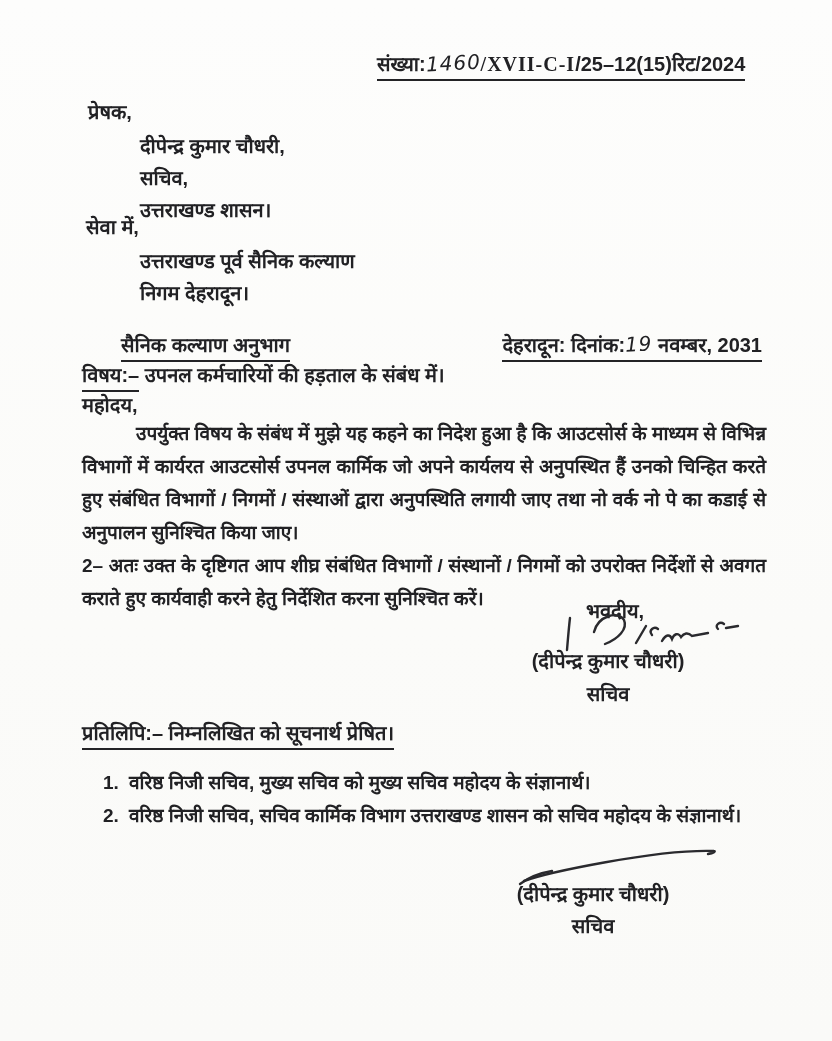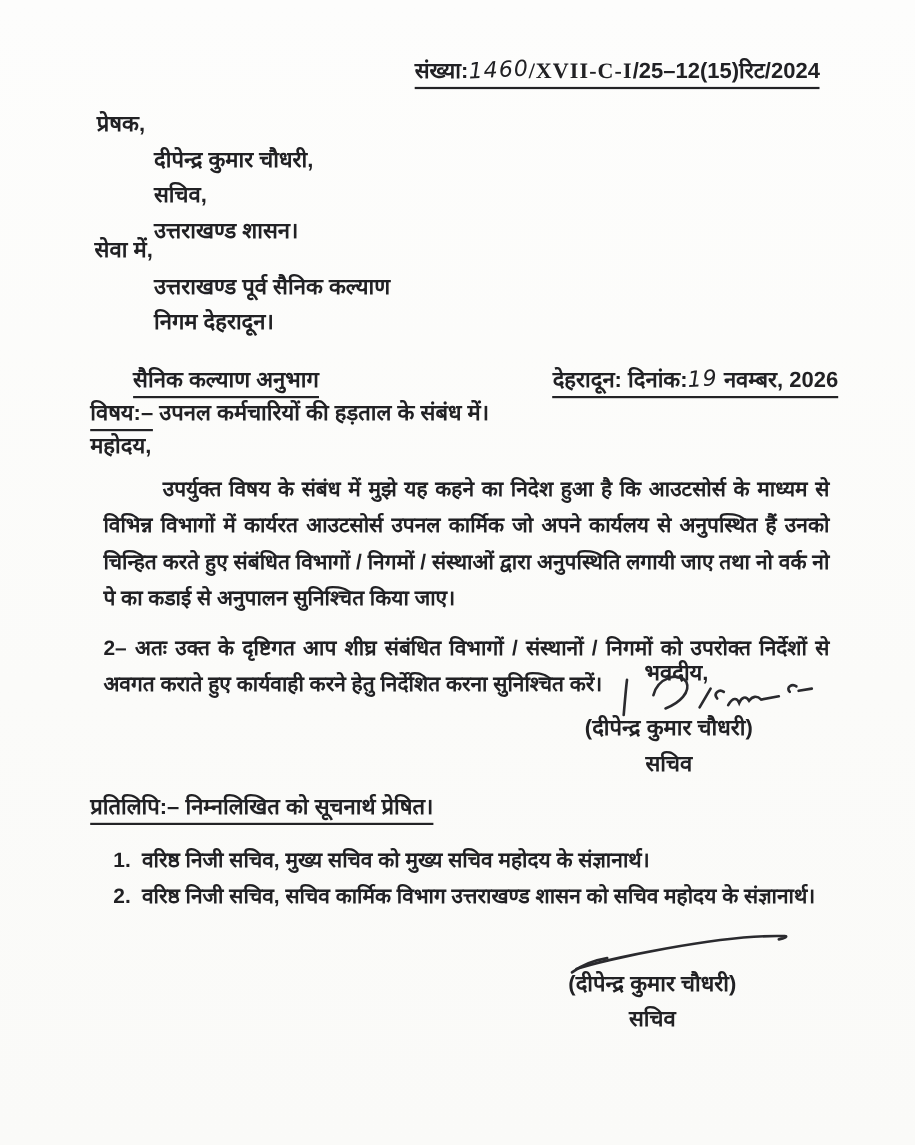--- a/index.html
+++ b/index.html
@@ -23,21 +23,21 @@
     font-style:italic;
     font-weight:400;
     letter-spacing:1px;
     transform:rotate(-3deg);
     display:inline-block;
     position:relative;top:-1px;
   }
   .roman{font-family:"Liberation Serif","DejaVu Serif",serif;letter-spacing:1px;}
   .lines div{line-height:32px;}
   .body-flow{line-height:33px;text-align:justify;}
-  .body-flow p{margin:12px;}
+  .body-flow p{margin:0;}
   .body-flow .indent{text-indent:54px;}
   .center{text-align:center;}
   .copy-list{list-style:none;margin:0;padding:0;}
   .copy-list li{display:flex;line-height:32px;margin-bottom:1px;}
   .copy-list .num{flex:0 0 26px;}
   .copy-list .txt{flex:1;}
   .spacer{display:inline-block;width:56px;}
   svg.sig{overflow:visible;}
   svg.sig path{fill:none;stroke:#2a2a2e;stroke-width:2.4;stroke-linecap:round;}
 </style>
@@ -63,21 +63,21 @@
   <div class="abs fs20 sb lines" style="top:245px;left:140px;">
     <div>उत्तराखण्ड पूर्व सैनिक कल्याण</div>
     <div>निगम देहरादून।</div>
   </div>
 
   <div class="abs fs20 b" style="top:331px;left:84px;margin-left:37px;">
     <span class="u">सैनिक कल्याण अनुभाग</span>
   </div>
   <div class="abs fs20 b" style="top:331px;right:70px;">
     <span class="u">
-      <span>देहरादून: दिनांक:</span><span class="hand">19</span><span> नवम्बर, 2026</span>
+      <span>देहरादून: दिनांक:</span><span class="hand">19</span><span> नवम्बर, 2031</span>
     </span>
   </div>
 
   <div class="abs fs20 b" style="top:361px;left:82px;">
     <span class="u">विषय:–</span>
     <span>उपनल कर्मचारियों की हड़ताल के संबंध में।</span>
   </div>
 
   <div class="abs fs20 b" style="top:391px;left:82px;">महोदय,</div>
 

